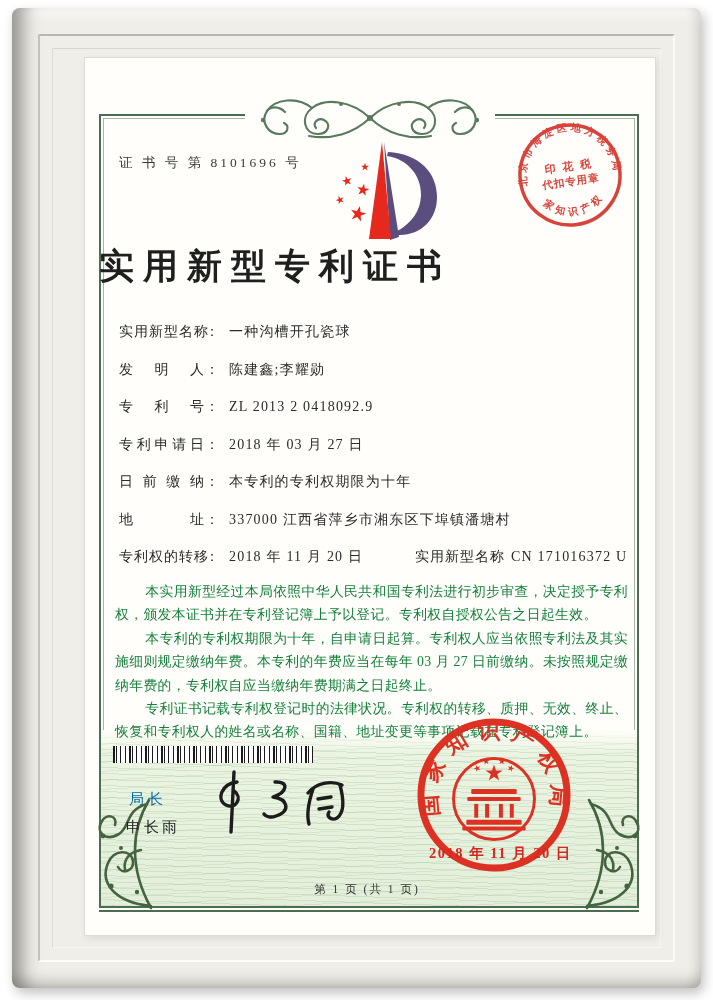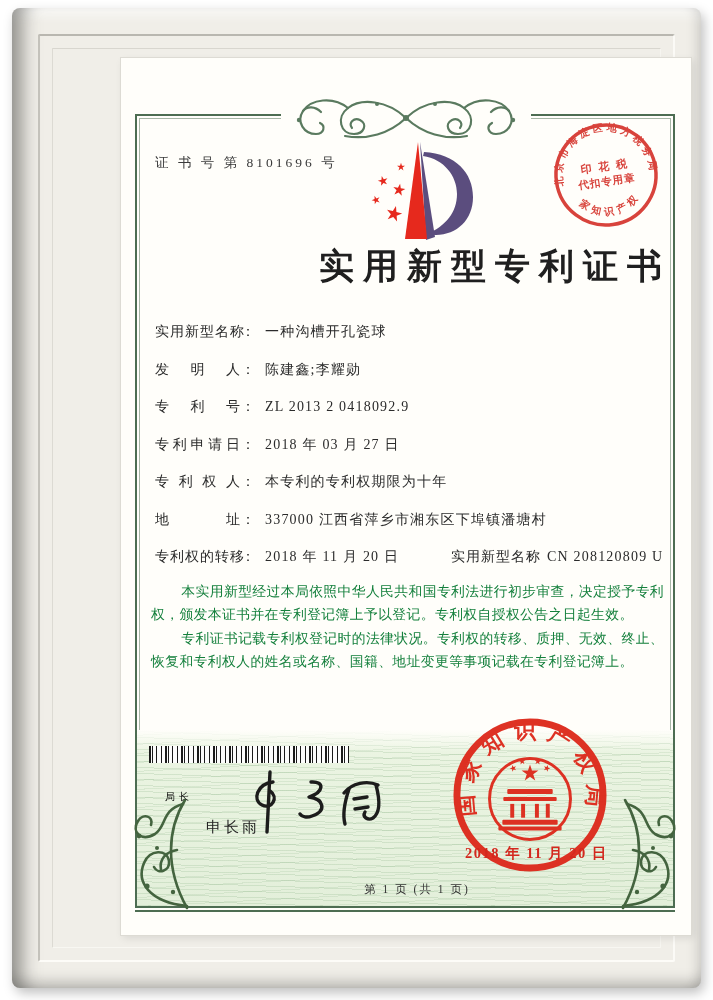--- a/index.html
+++ b/index.html
@@ -15,21 +15,21 @@
            inset 0 -16px 14px -10px rgba(0,0,0,.22),
            3px 5px 12px rgba(0,0,0,.25);}
   .frame::before{content:"";position:absolute;inset:26px;border-radius:2px;
          border-top:2px solid #b9b7b0;border-left:2px solid #c4c2bb;
          border-right:2px solid #fbfaf6;border-bottom:2px solid #fdfcf8;}
   .frame::after{content:"";position:absolute;inset:40px;border-radius:1px;
          border-top:1px solid #d8d6cf;border-left:1px solid #dcdad3;
          border-right:1px solid #f6f5f0;border-bottom:1px solid #f8f7f2;}
   
   .paper{position:absolute;left:85px;top:58px;width:570px;height:877px;background:#fffefa;
-         box-shadow:0 0 0 1px #dddbd4, 2px 3px 8px rgba(0,0,0,.10);margin-left:36px;}
+         box-shadow:0 0 0 1px #dddbd4, 2px 3px 8px rgba(0,0,0,.10);}
   .border-rect{position:absolute;left:14px;top:56px;width:536px;height:790px;
          border:2px solid #4d6d52;
          outline:1px solid rgba(77,109,82,.5);outline-offset:-5px;}
   .border-rect::after{content:"";position:absolute;left:-2px;right:-2px;bottom:-6px;
          border-bottom:2px solid #4d6d52;}
   
   .band{position:absolute;left:0;right:0;bottom:0;height:176px;z-index:0;
         background:
           repeating-linear-gradient(2deg, rgba(116,164,114,.20) 0 1px, transparent 1px 6px),
           repeating-linear-gradient(-3deg, rgba(116,164,114,.15) 0 1px, transparent 1px 9px),
@@ -37,41 +37,41 @@
   .band::before{content:"";position:absolute;left:0;right:0;top:0;height:22px;
         background:linear-gradient(#fffefa,rgba(255,254,250,0));}
   .corner{position:absolute;bottom:-8px;z-index:3;}
   .corner.left{left:-10px;}
   .corner.right{right:-10px;transform:scale(-1,1);}
   .flourish{position:absolute;top:34px;left:50%;transform:translateX(-50%);z-index:4;}
   
   .cert-no{position:absolute;left:34px;top:96px;font-size:13.5px;letter-spacing:3px;color:#3a3a3a;z-index:5;}
   .logo{position:absolute;left:237px;top:80px;z-index:5;}
   .tax-stamp{position:absolute;left:430px;top:62px;z-index:5;transform:rotate(-8deg);opacity:.92;}
-  .title{position:absolute;left:14px;width:536px;top:185px;text-align:right;font-size:35px;
+  .title{position:absolute;left:14px;width:536px;top:185px;text-align:left;font-size:35px;
          font-weight:600;letter-spacing:9px;color:#1f1f1f;z-index:5;}
   .fields{position:absolute;left:34px;top:262px;right:30px;z-index:5;font-size:14px;color:#2b2b2b;}
   .row{margin-bottom:13.5px;line-height:24px;position:relative;white-space:nowrap;}
   .lbl{display:inline-block;width:86px;text-align:justify;text-align-last:justify;letter-spacing:1px;}
   .sep{display:inline-block;}
   .val{margin-left:10px;letter-spacing:1.2px;}
   .pair2{position:absolute;left:296px;top:0;}
   .paras{position:absolute;left:30px;top:522px;width:524px;z-index:5;font-size:13.8px;
          line-height:23.4px;color:#15803d;letter-spacing:.4px;}
   .paras p{margin:0;text-indent:2.2em;}
   .barcode{position:absolute;left:28px;top:688px;width:200px;height:17px;z-index:5;
          background:repeating-linear-gradient(90deg,#1b1b1b 0 2px,#fdfdfd 2px 3px,#1b1b1b 3px 4px,
                     #fdfdfd 4px 7px,#1b1b1b 7px 8px,#fdfdfd 8px 12px,#1b1b1b 12px 13px,#fdfdfd 13px 16px);}
-  .signer-title{position:absolute;left:44px;top:732px;font-size:10px;letter-spacing:4px;color:#000000;z-index:5;}
-  .signer-name{position:absolute;left:41px;top:760px;font-size:15px;letter-spacing:3px;color:#222;z-index:5;padding-left:44px;}
+  .signer-title{position:absolute;left:44px;top:732px;font-size:15px;letter-spacing:4px;color:#0369a1;z-index:5;}
+  .signer-name{position:absolute;left:41px;top:760px;font-size:15px;letter-spacing:3px;color:#222;z-index:5;}
   .signature{position:absolute;left:118px;top:708px;z-index:5;}
   .seal{position:absolute;left:330px;top:658px;z-index:5;opacity:.96;}
   .seal-date{position:absolute;left:344px;top:786px;z-index:6;color:#d3281e;font-size:14.5px;
          font-weight:600;letter-spacing:1.5px;}
-  .page-footer{position:absolute;left:28px;width:536px;top:824px;text-align:center;font-size:11.5px;
+  .page-footer{position:absolute;left:14px;width:536px;top:824px;text-align:center;font-size:11.5px;
          letter-spacing:2px;color:#333;z-index:5;}
 </style>
 </head>
 <body>
 
 <div class="photo">
   <div class="frame"></div>
 
   <div class="paper">
 
@@ -176,35 +176,36 @@
       <div class="row">
         <span class="lbl">发明人</span><span class="sep">：</span><span class="val">陈建鑫;李耀勋</span>
       </div>
       <div class="row">
         <span class="lbl">专利号</span><span class="sep">：</span><span class="val">ZL 2013 2 0418092.9</span>
       </div>
       <div class="row">
         <span class="lbl">专利申请日</span><span class="sep">：</span><span class="val">2018 年 03 月 27 日</span>
       </div>
       <div class="row">
-        <span class="lbl">专利权人</span><span class="sep">：</span><span class="val">本专利的专利权期限为十年</span>
+        <span class="lbl">日前缴纳</span><span class="sep">：</span><span class="val">本专利的专利权期限为十年</span>
       </div>
       <div class="row">
         <span class="lbl">地址</span><span class="sep">：</span><span class="val">337000 江西省萍乡市湘东区下埠镇潘塘村</span>
       </div>
       <div class="row">
         <span class="lbl">专利权的转移</span><span class="sep">：</span><span class="val">2018 年 11 月 20 日</span>
         <span class="pair2">
-          <span class="lbl" style="width:72px">实用新型名称</span><span class="sep">：</span><span class="val">CN 208120809 U</span>
+          <span class="lbl" style="width:72px">实用新型名称</span><span class="sep">：</span><span class="val">CN 171016372 U</span>
         </span>
       </div>
     </div>
 
     <div class="paras">
       <p>本实用新型经过本局依照中华人民共和国专利法进行初步审查，决定授予专利权，颁发本证书并在专利登记簿上予以登记。专利权自授权公告之日起生效。</p>
+      <p>本专利的专利权期限为十年，自申请日起算。专利权人应当依照专利法及其实施细则规定缴纳年费。本专利的年费应当在每年 03 月 27 日前缴纳。未按照规定缴纳年费的，专利权自应当缴纳年费期满之日起终止。</p>
       <p>专利证书记载专利权登记时的法律状况。专利权的转移、质押、无效、终止、恢复和专利权人的姓名或名称、国籍、地址变更等事项记载在专利登记簿上。</p>
     </div>
 
     <div class="barcode"></div>
 
     <div class="signer-title">局长</div>
     <div class="signer-name">申长雨</div>
 
     <svg class="signature" width="175" height="72" viewBox="0 0 175 72">
       <g fill="none" stroke="#1c1c1c" stroke-width="3.4" stroke-linecap="round" stroke-linejoin="round">

